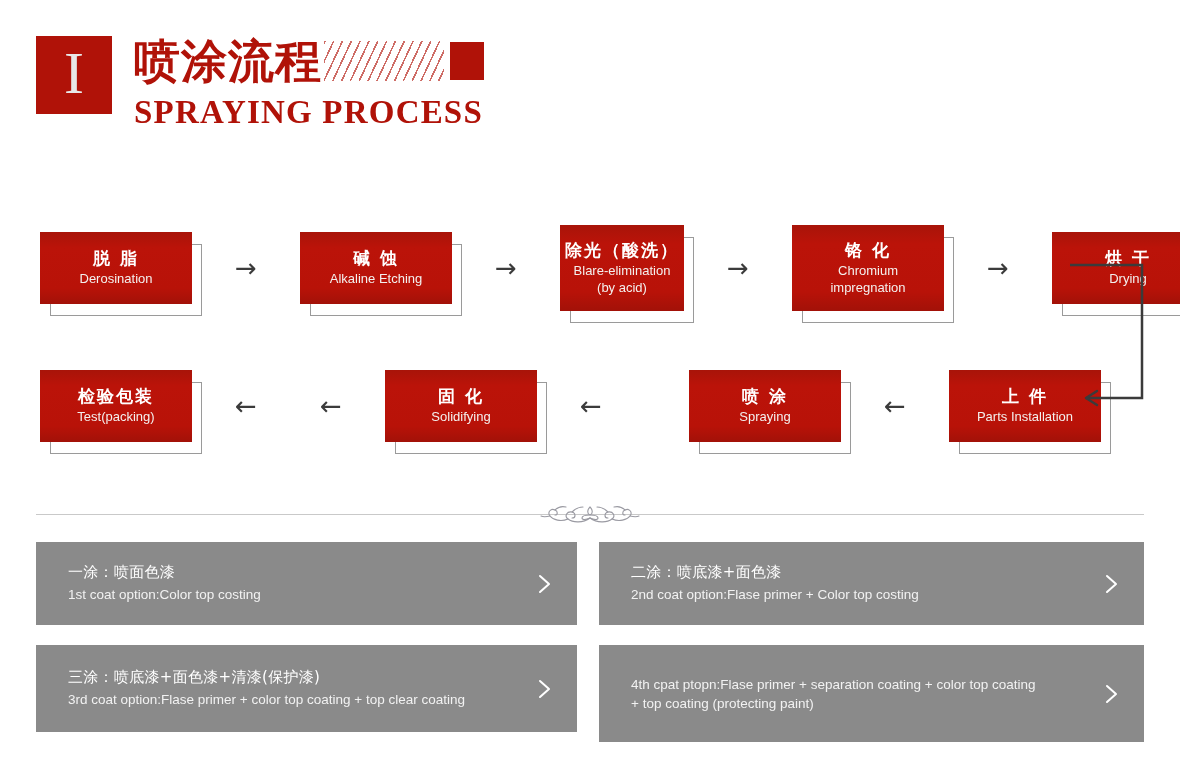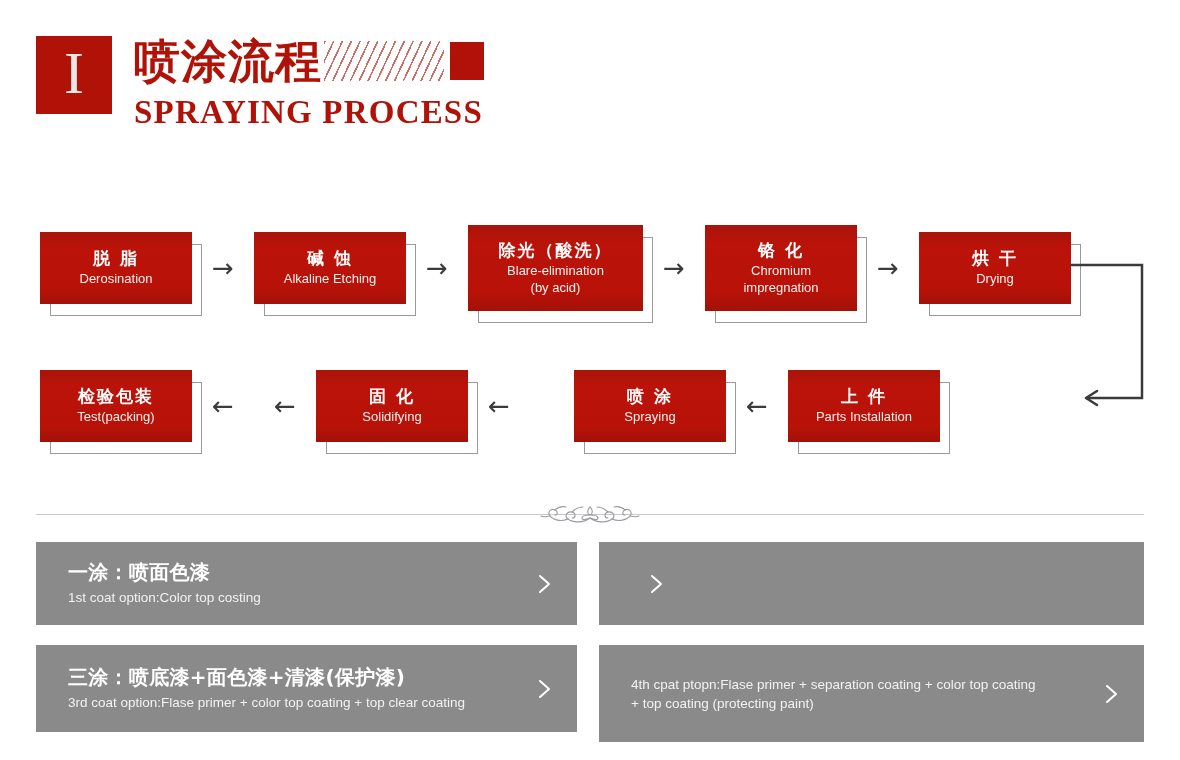--- a/index.html
+++ b/index.html
@@ -100,20 +100,21 @@
     width: 1180px;
     height: 285px;
   }
   .flow-row {
     position: absolute;
     left: 0;
     width: 1180px;
     height: 100px;
     display: flex;
     align-items: center;
+    gap: 23px;
   }
   #flow-row-1 { top: 18px; }
   #flow-row-2 { top: 156px; }
 
   .node {
     position: relative;
     flex: none;
   }
   .node-shadow {
     position: absolute;
@@ -220,22 +221,22 @@
   #card-1 { left: 563px; top: 0;   width: 545px; height: 83px; }
   #card-2 { left: 0;    top: 103px; width: 541px; height: 87px; }
   #card-3 { left: 563px; top: 103px; width: 545px; height: 97px; }
 
   .card-text {
     flex: 1 1 auto;
     min-width: 0;
   }
   .card-cn {
     font-family: "DejaVu Sans", "Liberation Sans", sans-serif;
-    font-size: 20px;
-    font-weight: 700;
+    font-size: 15px;
+    font-weight: 400;
     color: #ffffff;
     line-height: 1.35;
     letter-spacing: 0.3px;
   }
   .card-en {
     font-size: 13.5px;
     color: #f2f2f2;
     line-height: 1.4;
     margin-top: 3px;
   }
@@ -283,21 +284,21 @@
     <div class="node" style="width:152px;height:72px;">
       <div class="node-shadow"></div>
       <div class="node-box">
         <div class="node-cn">碱 蚀</div>
         <div class="node-en">Alkaline Etching</div>
       </div>
     </div>
 
     <div class="arrow" style="width:62px;height:72px;">→</div>
 
-    <div class="node" style="width:175px;height:86px;">
+    <div class="node" style="width:124px;height:86px;">
       <div class="node-shadow"></div>
       <div class="node-box">
         <div class="node-cn">除光（酸洗）</div>
         <div class="node-en" style="white-space:pre-line;">Blare-elimination
 (by acid)</div>
       </div>
     </div>
 
     <div class="arrow" style="width:62px;height:72px;">→</div>
 
@@ -402,20 +403,24 @@
       <div class="card-en">1st coat option:Color top costing</div>
     </div>
     <div class="card-chevron">
       <svg viewBox="0 0 24 24" width="24" height="24" aria-hidden="true">
         <path d="M8 4 L17 12 L8 20" fill="none" stroke="#ffffff" stroke-width="2" stroke-linecap="round" stroke-linejoin="round"></path>
       </svg>
     </div>
   </div>
 
   <div class="card" id="card-1">
+    <div class="card-text">
+      <div class="card-cn">二涂：喷底漆+面色漆</div>
+      <div class="card-en">2nd coat option:Flase primer + Color top costing</div>
+    </div>
     <div class="card-chevron">
       <svg viewBox="0 0 24 24" width="24" height="24" aria-hidden="true">
         <path d="M8 4 L17 12 L8 20" fill="none" stroke="#ffffff" stroke-width="2" stroke-linecap="round" stroke-linejoin="round"></path>
       </svg>
     </div>
   </div>
 
   <div class="card" id="card-2">
     <div class="card-text">
       <div class="card-cn">三涂：喷底漆+面色漆+清漆(保护漆)</div>

